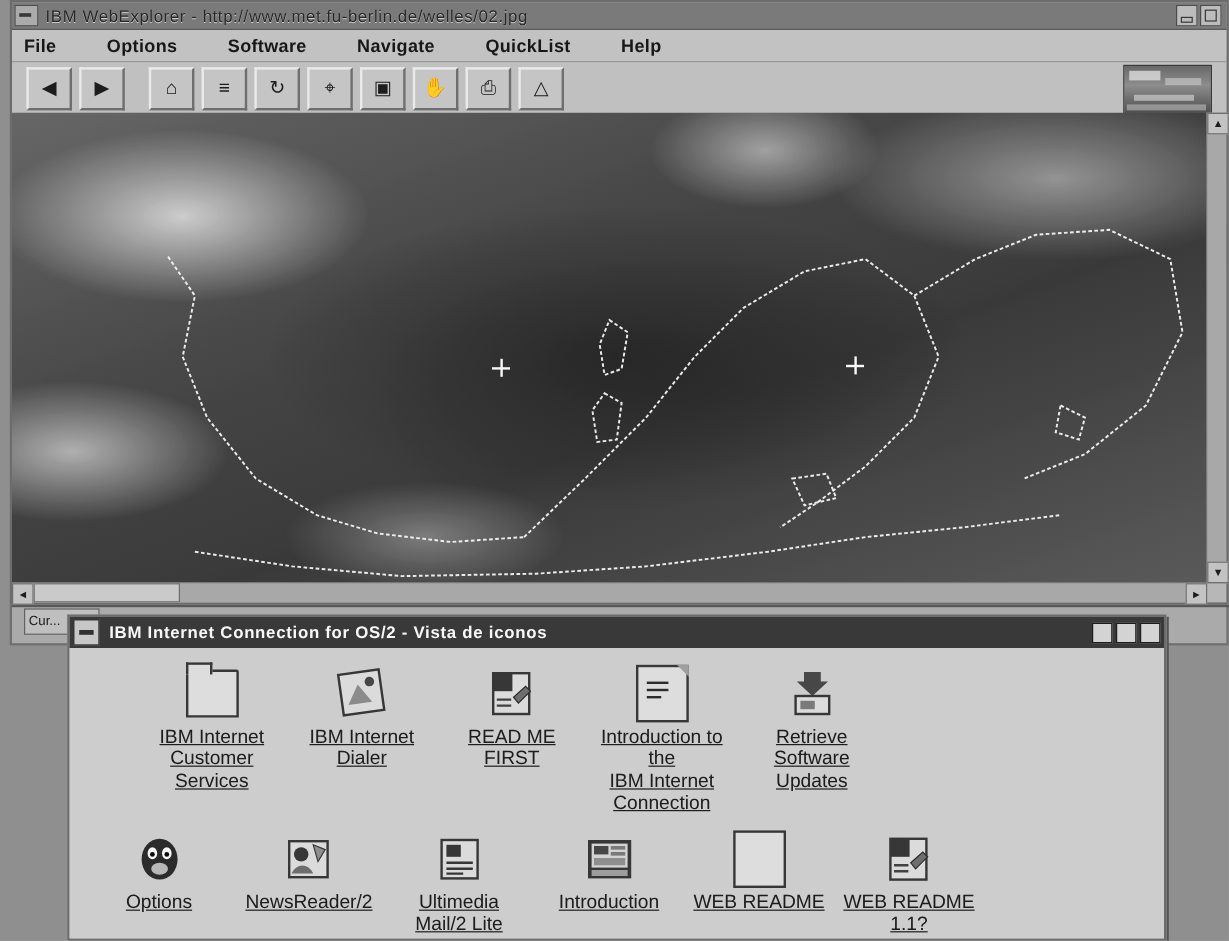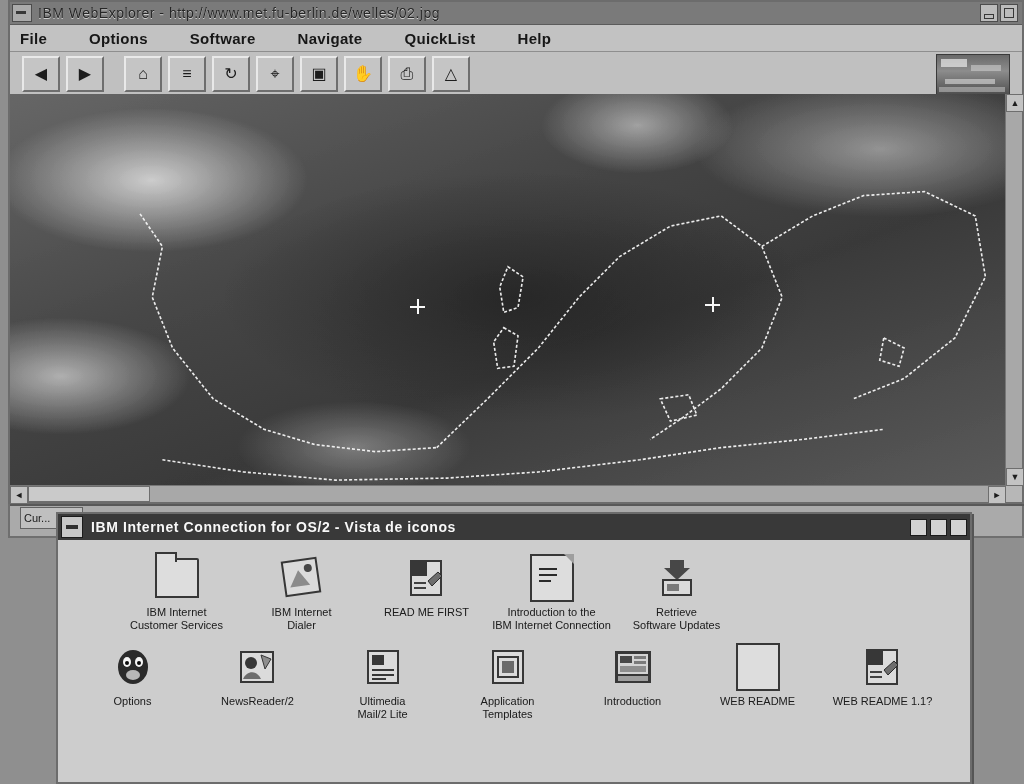--- a/index.html
+++ b/index.html
@@ -271,24 +271,25 @@
     background: #c9c9c9;
     padding: 10px 6px 0 6px;
   }
   .icon-row {
     display: flex;
     align-items: flex-start;
   }
   .icon-cell {
     width: 125px;
     text-align: center;
-    font-size: 11px;
+    font-size: 16px;
     color: #222;
     line-height: 1.15;
     padding-top: 4px;
+    text-decoration: underline;
   }
   .icon-cell .glyph {
     width: 52px; height: 48px;
     margin: 0 auto 4px auto;
     display: flex;
     align-items: center;
     justify-content: center;
   }
   .icon-cell .lbl {
     display: block;
@@ -539,31 +540,20 @@
               <line x1="12" y1="30" x2="34" y2="30" stroke="#3a3a3a" stroke-width="2"></line>
               <line x1="12" y1="34" x2="26" y2="34" stroke="#3a3a3a" stroke-width="2"></line>
             </svg>
           </div>
           <span class="lbl">Ultimedia
 Mail/2 Lite</span>
         </div>
         <div class="icon-cell">
           <div class="glyph">
             <svg width="46" height="44" viewBox="0 0 46 44">
-              <rect x="8" y="6" width="30" height="32" fill="#d7d7d7" stroke="#3a3a3a" stroke-width="2"></rect>
-              <rect x="13" y="12" width="20" height="20" fill="none" stroke="#3a3a3a" stroke-width="2"></rect>
-              <rect x="17" y="16" width="12" height="12" fill="#6b6b6b"></rect>
-            </svg>
-          </div>
-          <span class="lbl">Application
-Templates</span>
-        </div>
-        <div class="icon-cell">
-          <div class="glyph">
-            <svg width="46" height="44" viewBox="0 0 46 44">
               <rect x="5" y="6" width="36" height="32" fill="#3a3a3a"></rect>
               <rect x="8" y="9" width="30" height="20" fill="#cfcfcf"></rect>
               <rect x="10" y="11" width="12" height="7" fill="#4a4a4a"></rect>
               <rect x="24" y="11" width="12" height="3" fill="#7a7a7a"></rect>
               <rect x="24" y="16" width="12" height="3" fill="#7a7a7a"></rect>
               <rect x="10" y="21" width="26" height="6" fill="#8d8d8d"></rect>
               <rect x="8" y="31" width="30" height="5" fill="#9d9d9d"></rect>
             </svg>
           </div>
           <span class="lbl">Introduction</span>

